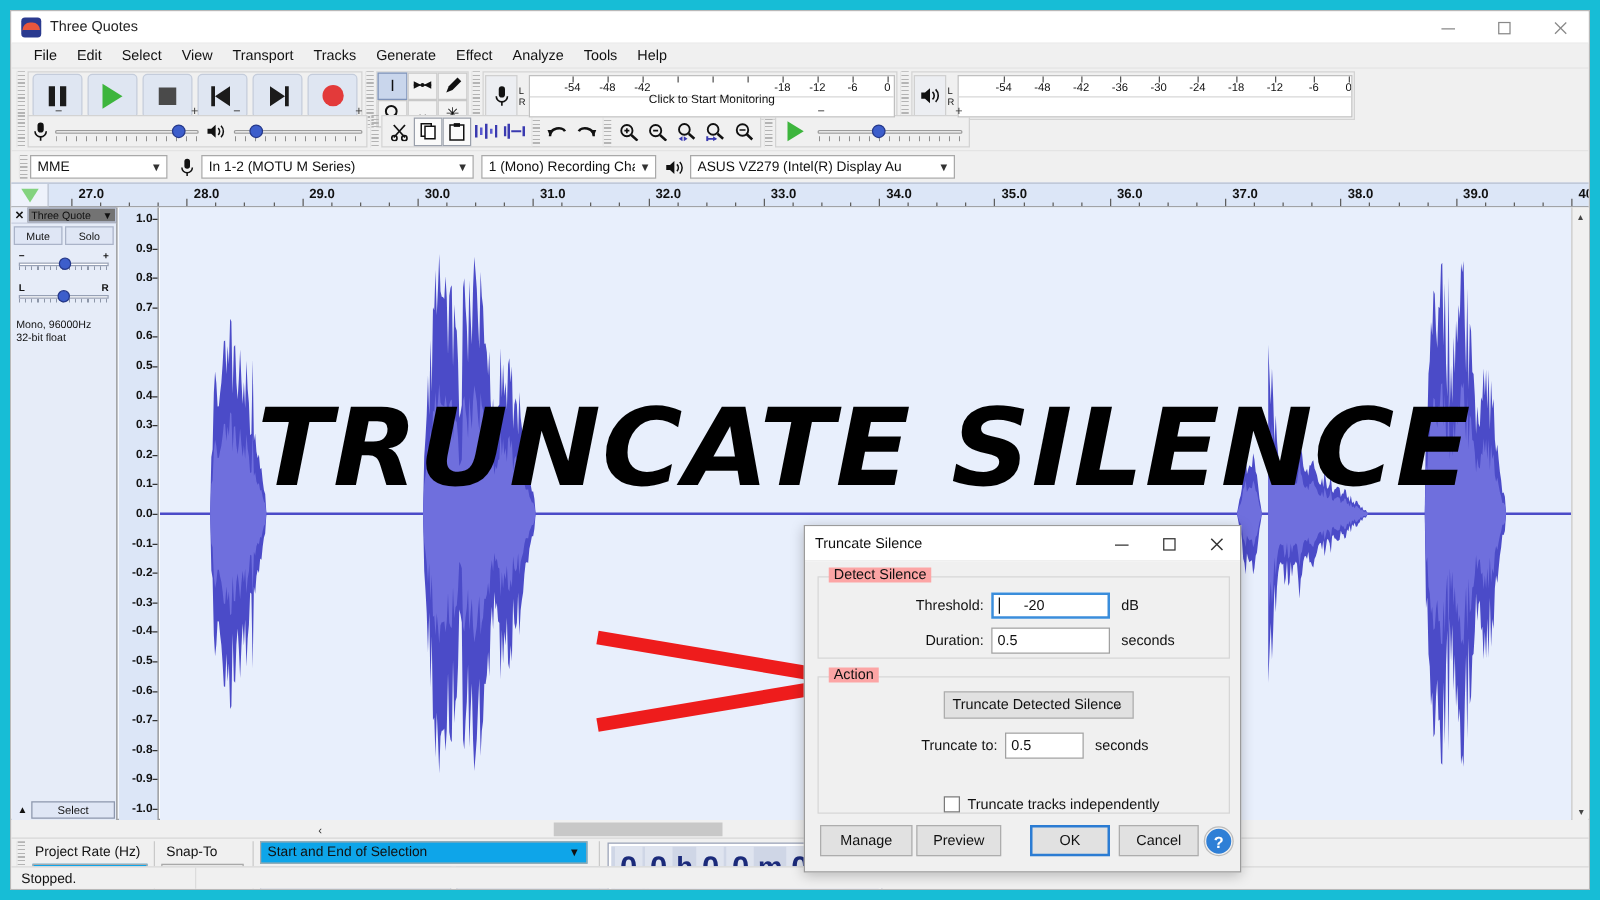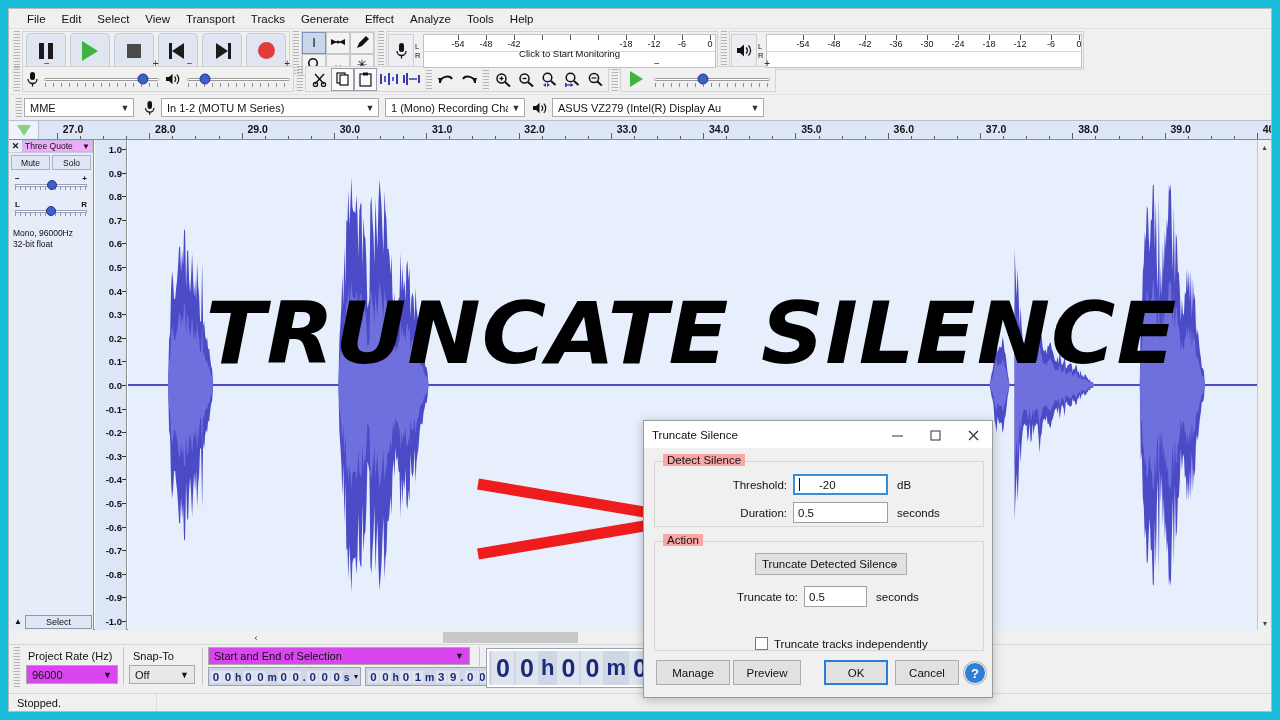--- a/index.html
+++ b/index.html
@@ -141,21 +141,21 @@
   .rlabel{ position:absolute; top:2px; font-size:10.5px; color:#111; transform:translateX(-50%); font-weight:bold;}
 
   
   .trackarea{ position:relative; height:490px; background:#fff; border-bottom:1px solid #888;}
   .tpanel{
     position:absolute; left:0; top:0; width:85px; height:490px;
     background:#e6ecf8; border-right:1px solid #8d8d8d; font-size:9px; color:#111;
   }
   .tp-row1{ display:flex; align-items:center; height:13px; border-bottom:1px solid #c7cee0;}
   .tp-x{ width:13px; text-align:center; font-size:9px; font-weight:bold;}
-  .tp-name{ flex:1; background:#f0abfc; border:1px solid #b8c0d4; font-size:8.5px; height:12px;
+  .tp-name{ flex:1; background:#737373; border:1px solid #b8c0d4; font-size:8.5px; height:12px;
     display:flex; align-items:center; padding-left:2px; overflow:hidden; white-space:nowrap;}
   .tp-name .cv{flex:1;overflow:hidden;}
   .tp-ms{ display:flex; height:15px; margin-top:2px; padding:0 2px; gap:2px;}
   .msbtn{ flex:1; background:#dfe6f5; border:1px solid #aab3c8; font-size:8.5px;
     display:flex;align-items:center;justify-content:center; color:#111;}
   .tp-slider{ margin:6px 6px 0 6px; position:relative; height:16px;}
   .tp-slider .lbl-l{position:absolute;left:0;top:-2px;font-size:8px;font-weight:bold;}
   .tp-slider .lbl-r{position:absolute;right:0;top:-2px;font-size:8px;font-weight:bold;}
   .tp-strack{position:absolute;left:0;right:0;top:8px;height:3px;background:#fff;border:1px solid #96a0b5;}
   .tp-sticks{position:absolute;left:0;right:0;top:11px;height:3px;
@@ -201,21 +201,21 @@
   .hscroll{ height:15px; background:#f0f0f0; position:relative; border-bottom:1px solid #d6d6d6;}
   .hs-left{position:absolute;left:240px;top:0;height:15px;width:14px;display:flex;align-items:center;justify-content:center;font-size:9px;color:#333;}
   .hs-thumb{position:absolute;left:434px;top:2px;height:11px;width:135px;background:#c8c8c8;}
 
   
   .selbar{ background:#f0f0f0; padding:2px 0 0 4px; display:flex; align-items:flex-start; height:44px;}
   .sb-col{ display:flex; flex-direction:column; }
   .sb-head{ font-size:11px; color:#111; height:18px; display:flex; align-items:center; padding:0 6px;}
   .sb-sep{ width:1px; background:#c9c9c9; height:38px; margin:0 3px;}
   .sb-combo{
-    height:19px; border:1px solid #a9a9a9; background:#d946ef; font-size:11px;
+    height:19px; border:1px solid #a9a9a9; background:#0ea5e9; font-size:11px;
     display:flex;align-items:center; padding-left:5px; color:#111;
   }
   .digits{
     display:inline-flex; align-items:center; background:#cfd6e6; border:1px solid #9aa3b8;
     height:19px; padding:0 1px; font-family:"Liberation Sans", sans-serif;
   }
   .digits .d{ background:#dfe4ef; color:#1b2a7a; font-size:11.5px; width:11px; text-align:center; margin:0 .5px; font-weight:bold;}
   .digits .u{ color:#1b2a7a; font-size:10.5px; margin:0 1px; font-weight:bold;}
   .digits .cz{ font-size:7px; color:#111; margin-left:2px;}
   .bigtime{
@@ -276,20 +276,42 @@
     display:flex;align-items:center;justify-content:center;font-size:13px;font-weight:bold;
     border:1px solid #f0f0f0; box-shadow:0 0 0 1px #bcbcbc;
   }
 </style>
 </head>
 <body>
 
 <div id="frame">
 <div id="app">
 
+  <div class="titlebar">
+    <span class="title-icon"></span>
+    <span class="title-text">Three Quotes</span>
+    <div class="wbtns">
+      <div class="wbtn">
+        <svg width="11" height="11">
+              <line x1="0" y1="6" x2="11" y2="6" stroke="#888" stroke-width="1"></line>
+            </svg>
+      </div>
+      <div class="wbtn">
+        <svg width="11" height="11">
+              <rect x="1" y="1" width="9" height="9" fill="none" stroke="#888" stroke-width="1"></rect>
+            </svg>
+      </div>
+      <div class="wbtn">
+        <svg width="11" height="11">
+              <line x1="1" y1="1" x2="10" y2="10" stroke="#888" stroke-width="1"></line>
+              <line x1="10" y1="1" x2="1" y2="10" stroke="#888" stroke-width="1"></line>
+            </svg>
+      </div>
+    </div>
+  </div>
 
   <div class="menubar">
     <span class="menu-item">File</span>
     <span class="menu-item">Edit</span>
     <span class="menu-item">Select</span>
     <span class="menu-item">View</span>
     <span class="menu-item">Transport</span>
     <span class="menu-item">Tracks</span>
     <span class="menu-item">Generate</span>
     <span class="menu-item">Effect</span>

